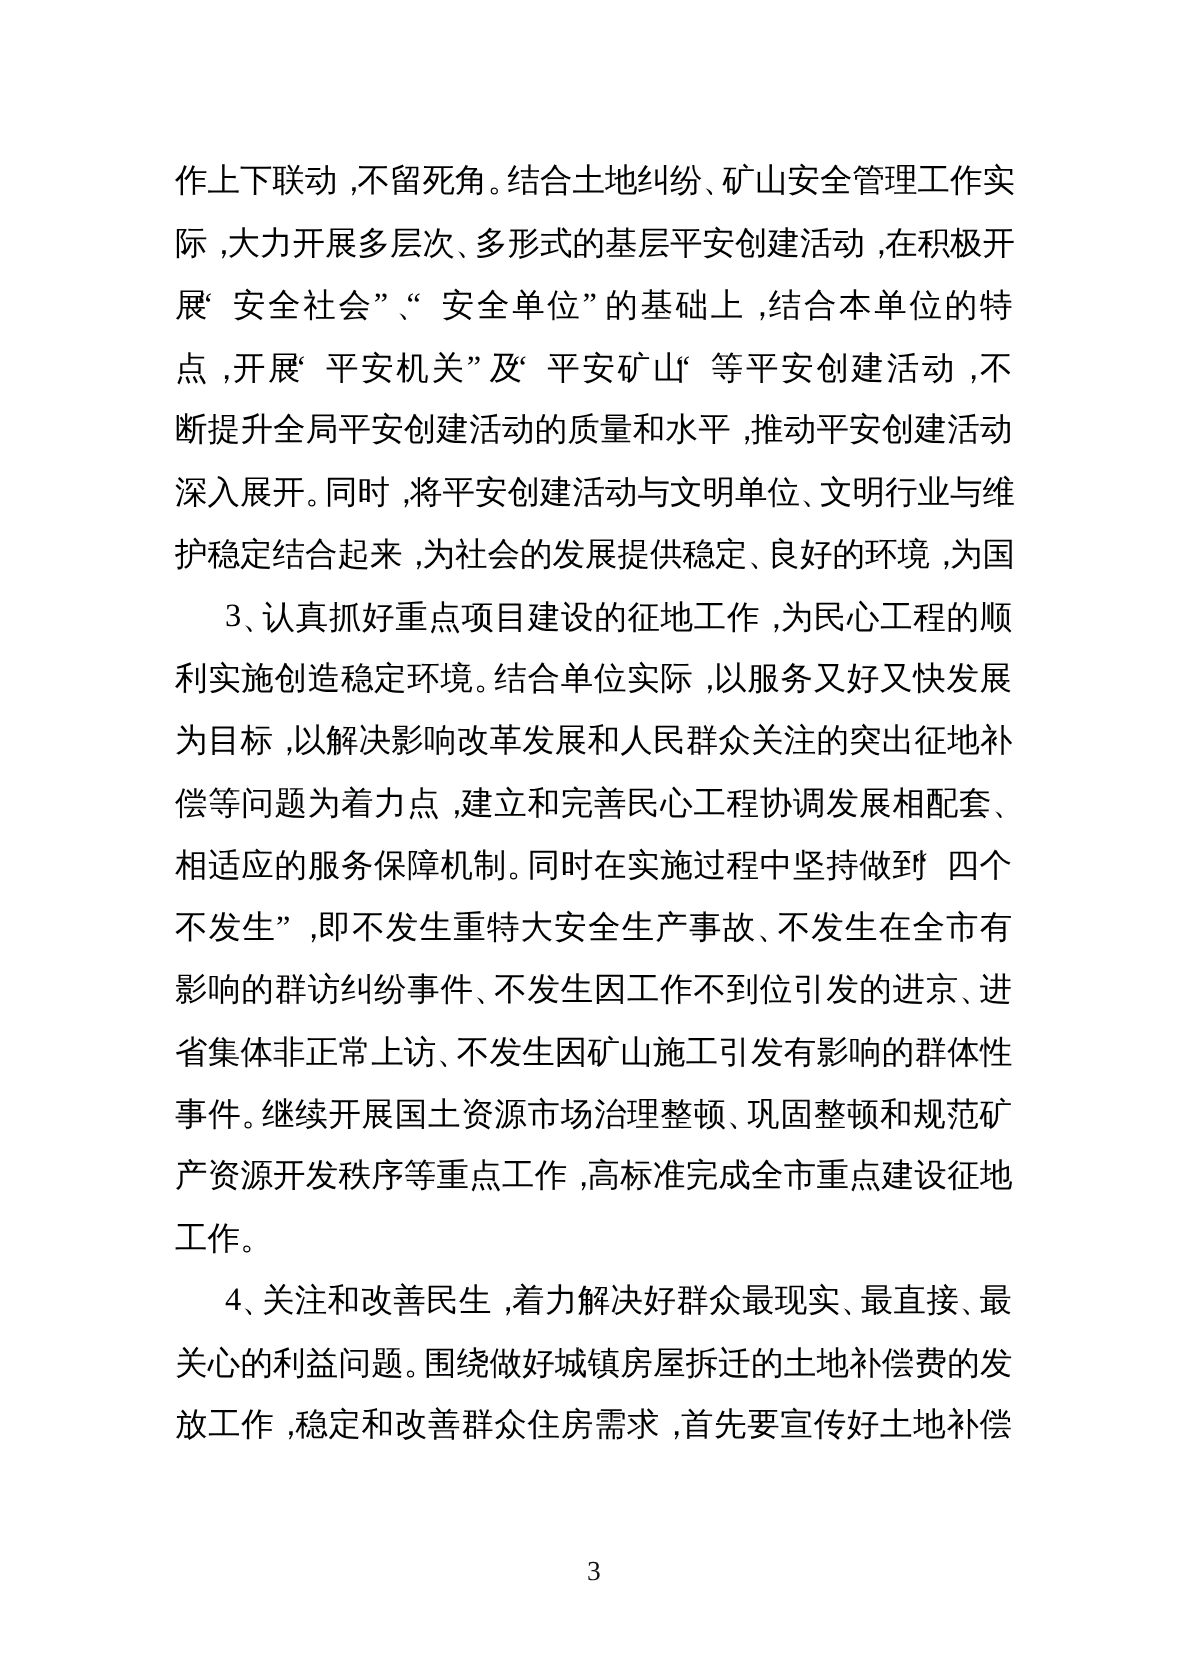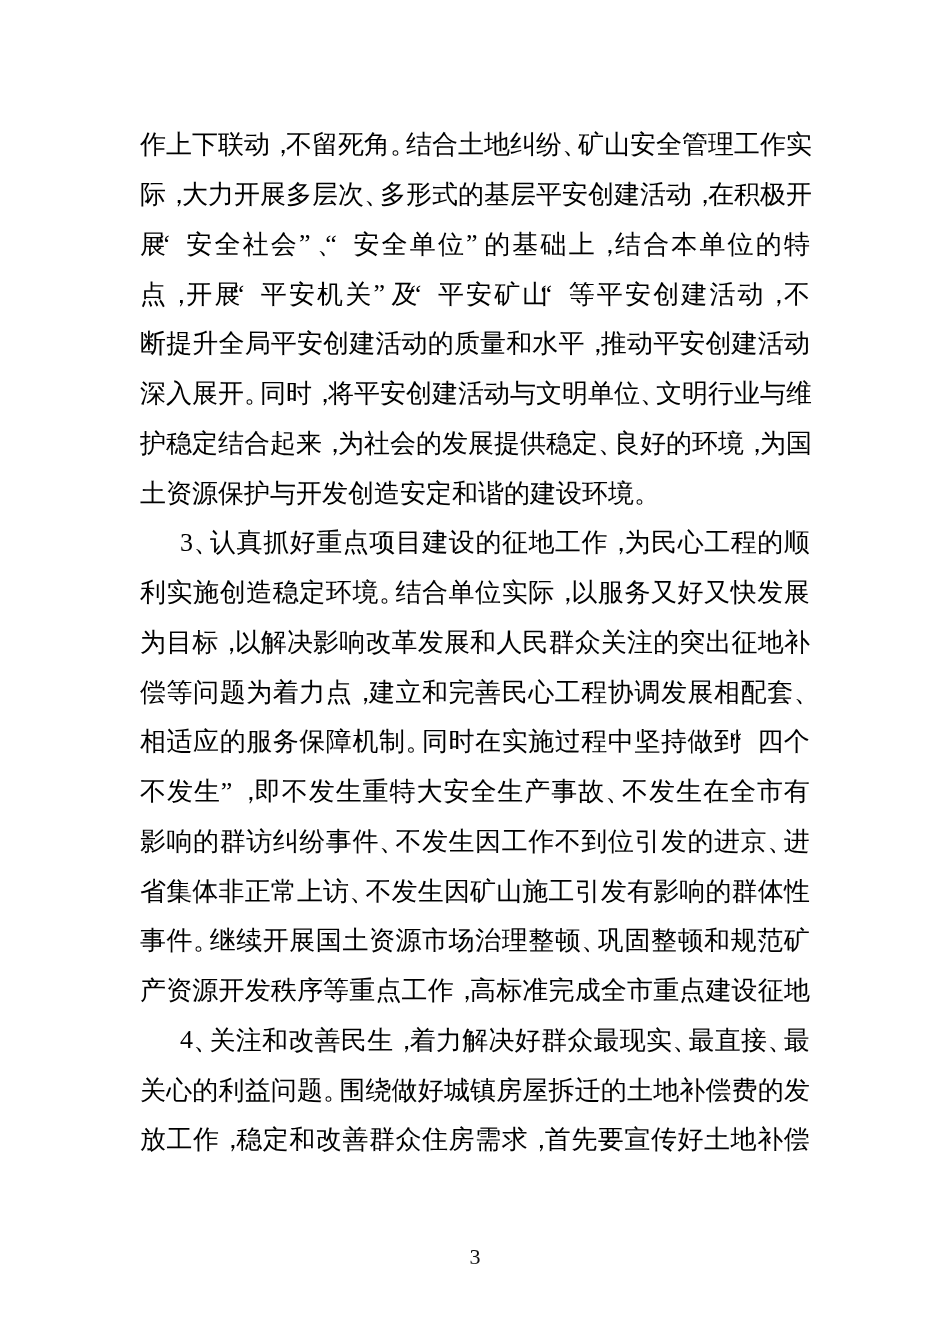--- a/index.html
+++ b/index.html
@@ -53,29 +53,29 @@
 
 <div class="page">
   <div class="text-block">
       <div class="line"><span>作</span><span>上</span><span>下</span><span>联</span><span>动</span><span class="pn">，</span><span>不</span><span>留</span><span>死</span><span>角</span><span class="pn">。</span><span>结</span><span>合</span><span>土</span><span>地</span><span>纠</span><span>纷</span><span class="pn">、</span><span>矿</span><span>山</span><span>安</span><span>全</span><span>管</span><span>理</span><span>工</span><span>作</span><span>实</span></div>
       <div class="line"><span>际</span><span class="pn">，</span><span>大</span><span>力</span><span>开</span><span>展</span><span>多</span><span>层</span><span>次</span><span class="pn">、</span><span>多</span><span>形</span><span>式</span><span>的</span><span>基</span><span>层</span><span>平</span><span>安</span><span>创</span><span>建</span><span>活</span><span>动</span><span class="pn">，</span><span>在</span><span>积</span><span>极</span><span>开</span></div>
       <div class="line"><span>展</span><span class="pq">“</span><span>安</span><span>全</span><span>社</span><span>会</span><span class="pn">”</span><span class="pn">、</span><span class="pq">“</span><span>安</span><span>全</span><span>单</span><span>位</span><span class="pn">”</span><span>的</span><span>基</span><span>础</span><span>上</span><span class="pn">，</span><span>结</span><span>合</span><span>本</span><span>单</span><span>位</span><span>的</span><span>特</span></div>
       <div class="line"><span>点</span><span class="pn">，</span><span>开</span><span>展</span><span class="pq">“</span><span>平</span><span>安</span><span>机</span><span>关</span><span class="pn">”</span><span>及</span><span class="pq">“</span><span>平</span><span>安</span><span>矿</span><span>山</span><span class="pq">“</span><span>等</span><span>平</span><span>安</span><span>创</span><span>建</span><span>活</span><span>动</span><span class="pn">，</span><span>不</span></div>
       <div class="line"><span>断</span><span>提</span><span>升</span><span>全</span><span>局</span><span>平</span><span>安</span><span>创</span><span>建</span><span>活</span><span>动</span><span>的</span><span>质</span><span>量</span><span>和</span><span>水</span><span>平</span><span class="pn">，</span><span>推</span><span>动</span><span>平</span><span>安</span><span>创</span><span>建</span><span>活</span><span>动</span></div>
       <div class="line"><span>深</span><span>入</span><span>展</span><span>开</span><span class="pn">。</span><span>同</span><span>时</span><span class="pn">，</span><span>将</span><span>平</span><span>安</span><span>创</span><span>建</span><span>活</span><span>动</span><span>与</span><span>文</span><span>明</span><span>单</span><span>位</span><span class="pn">、</span><span>文</span><span>明</span><span>行</span><span>业</span><span>与</span><span>维</span></div>
       <div class="line"><span>护</span><span>稳</span><span>定</span><span>结</span><span>合</span><span>起</span><span>来</span><span class="pn">，</span><span>为</span><span>社</span><span>会</span><span>的</span><span>发</span><span>展</span><span>提</span><span>供</span><span>稳</span><span>定</span><span class="pn">、</span><span>良</span><span>好</span><span>的</span><span>环</span><span>境</span><span class="pn">，</span><span>为</span><span>国</span></div>
-      <div class="line">土资源保护与开发创造安定和谐的建设环境。</div>
       <div class="line indent"><span>3</span><span class="pn">、</span><span>认</span><span>真</span><span>抓</span><span>好</span><span>重</span><span>点</span><span>项</span><span>目</span><span>建</span><span>设</span><span>的</span><span>征</span><span>地</span><span>工</span><span>作</span><span class="pn">，</span><span>为</span><span>民</span><span>心</span><span>工</span><span>程</span><span>的</span><span>顺</span></div>
       <div class="line"><span>利</span><span>实</span><span>施</span><span>创</span><span>造</span><span>稳</span><span>定</span><span>环</span><span>境</span><span class="pn">。</span><span>结</span><span>合</span><span>单</span><span>位</span><span>实</span><span>际</span><span class="pn">，</span><span>以</span><span>服</span><span>务</span><span>又</span><span>好</span><span>又</span><span>快</span><span>发</span><span>展</span></div>
       <div class="line"><span>为</span><span>目</span><span>标</span><span class="pn">，</span><span>以</span><span>解</span><span>决</span><span>影</span><span>响</span><span>改</span><span>革</span><span>发</span><span>展</span><span>和</span><span>人</span><span>民</span><span>群</span><span>众</span><span>关</span><span>注</span><span>的</span><span>突</span><span>出</span><span>征</span><span>地</span><span>补</span></div>
       <div class="line"><span>偿</span><span>等</span><span>问</span><span>题</span><span>为</span><span>着</span><span>力</span><span>点</span><span class="pn">，</span><span>建</span><span>立</span><span>和</span><span>完</span><span>善</span><span>民</span><span>心</span><span>工</span><span>程</span><span>协</span><span>调</span><span>发</span><span>展</span><span>相</span><span>配</span><span>套</span><span class="pn">、</span></div>
       <div class="line"><span>相</span><span>适</span><span>应</span><span>的</span><span>服</span><span>务</span><span>保</span><span>障</span><span>机</span><span>制</span><span class="pn">。</span><span>同</span><span>时</span><span>在</span><span>实</span><span>施</span><span>过</span><span>程</span><span>中</span><span>坚</span><span>持</span><span>做</span><span>到</span><span class="pq">“</span><span>四</span><span>个</span></div>
       <div class="line"><span>不</span><span>发</span><span>生</span><span class="pn">”</span><span class="pn">，</span><span>即</span><span>不</span><span>发</span><span>生</span><span>重</span><span>特</span><span>大</span><span>安</span><span>全</span><span>生</span><span>产</span><span>事</span><span>故</span><span class="pn">、</span><span>不</span><span>发</span><span>生</span><span>在</span><span>全</span><span>市</span><span>有</span></div>
       <div class="line"><span>影</span><span>响</span><span>的</span><span>群</span><span>访</span><span>纠</span><span>纷</span><span>事</span><span>件</span><span class="pn">、</span><span>不</span><span>发</span><span>生</span><span>因</span><span>工</span><span>作</span><span>不</span><span>到</span><span>位</span><span>引</span><span>发</span><span>的</span><span>进</span><span>京</span><span class="pn">、</span><span>进</span></div>
       <div class="line"><span>省</span><span>集</span><span>体</span><span>非</span><span>正</span><span>常</span><span>上</span><span>访</span><span class="pn">、</span><span>不</span><span>发</span><span>生</span><span>因</span><span>矿</span><span>山</span><span>施</span><span>工</span><span>引</span><span>发</span><span>有</span><span>影</span><span>响</span><span>的</span><span>群</span><span>体</span><span>性</span></div>
       <div class="line"><span>事</span><span>件</span><span class="pn">。</span><span>继</span><span>续</span><span>开</span><span>展</span><span>国</span><span>土</span><span>资</span><span>源</span><span>市</span><span>场</span><span>治</span><span>理</span><span>整</span><span>顿</span><span class="pn">、</span><span>巩</span><span>固</span><span>整</span><span>顿</span><span>和</span><span>规</span><span>范</span><span>矿</span></div>
       <div class="line"><span>产</span><span>资</span><span>源</span><span>开</span><span>发</span><span>秩</span><span>序</span><span>等</span><span>重</span><span>点</span><span>工</span><span>作</span><span class="pn">，</span><span>高</span><span>标</span><span>准</span><span>完</span><span>成</span><span>全</span><span>市</span><span>重</span><span>点</span><span>建</span><span>设</span><span>征</span><span>地</span></div>
+      <div class="line">工作。</div>
       <div class="line indent"><span>4</span><span class="pn">、</span><span>关</span><span>注</span><span>和</span><span>改</span><span>善</span><span>民</span><span>生</span><span class="pn">，</span><span>着</span><span>力</span><span>解</span><span>决</span><span>好</span><span>群</span><span>众</span><span>最</span><span>现</span><span>实</span><span class="pn">、</span><span>最</span><span>直</span><span>接</span><span class="pn">、</span><span>最</span></div>
       <div class="line"><span>关</span><span>心</span><span>的</span><span>利</span><span>益</span><span>问</span><span>题</span><span class="pn">。</span><span>围</span><span>绕</span><span>做</span><span>好</span><span>城</span><span>镇</span><span>房</span><span>屋</span><span>拆</span><span>迁</span><span>的</span><span>土</span><span>地</span><span>补</span><span>偿</span><span>费</span><span>的</span><span>发</span></div>
       <div class="line"><span>放</span><span>工</span><span>作</span><span class="pn">，</span><span>稳</span><span>定</span><span>和</span><span>改</span><span>善</span><span>群</span><span>众</span><span>住</span><span>房</span><span>需</span><span>求</span><span class="pn">，</span><span>首</span><span>先</span><span>要</span><span>宣</span><span>传</span><span>好</span><span>土</span><span>地</span><span>补</span><span>偿</span></div>
     </div>
   <div class="page-number">3</div>
 </div>
 
 </body></html>

